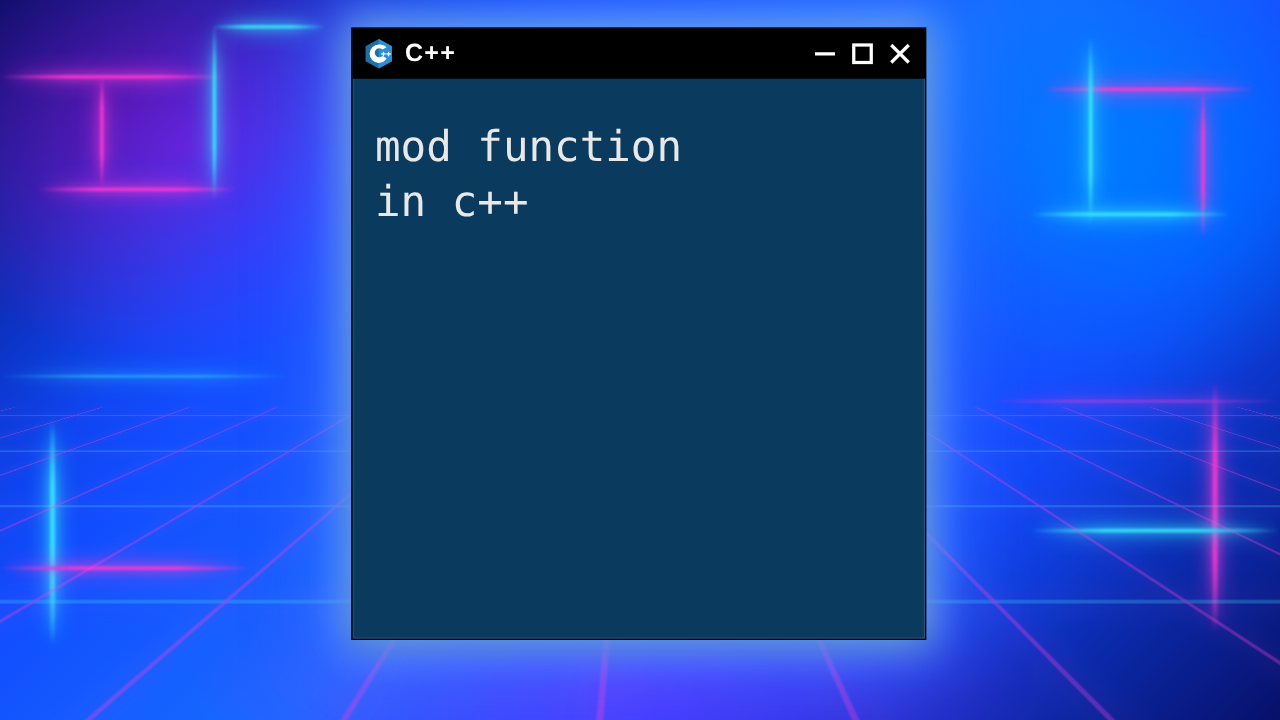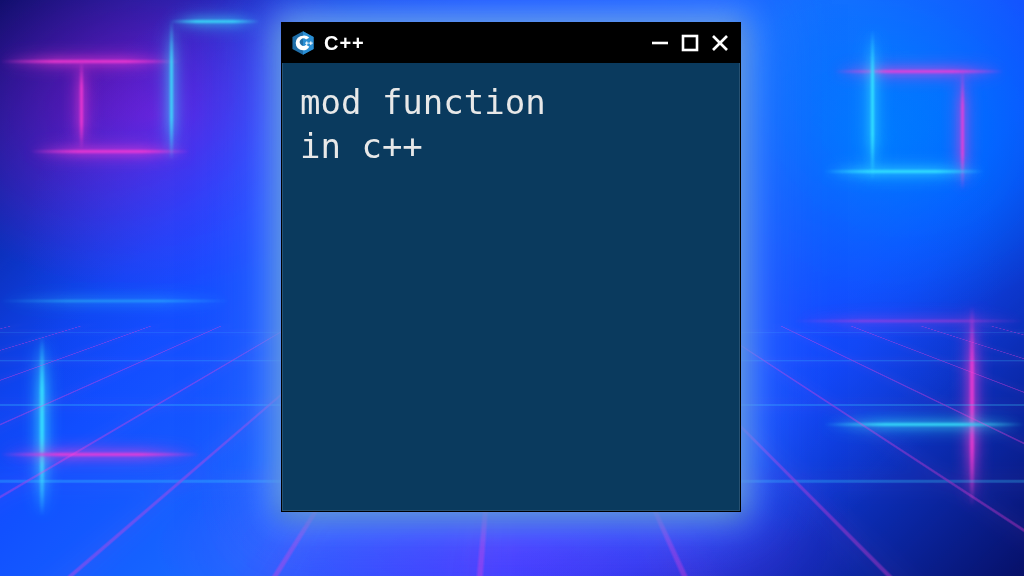--- a/index.html
+++ b/index.html
@@ -116,21 +116,21 @@
       width: 20px;
       height: 20px;
       display: flex;
       align-items: center;
       justify-content: center;
       cursor: pointer;
     }
     .ctrl svg { stroke: #fff; stroke-width: 2.6; fill: none; }
     
     .content {
-      padding: 18px 18px;
+      padding: 34px 18px;
       color: #e8e8e8;
       font-family: 'DejaVu Sans Mono', 'Menlo', 'Consolas', monospace;
       font-size: 34px;
       line-height: 1.28;
       letter-spacing: 0px;
       white-space: pre-line;
       font-weight: 400;
     }
   </style>
 </head>

